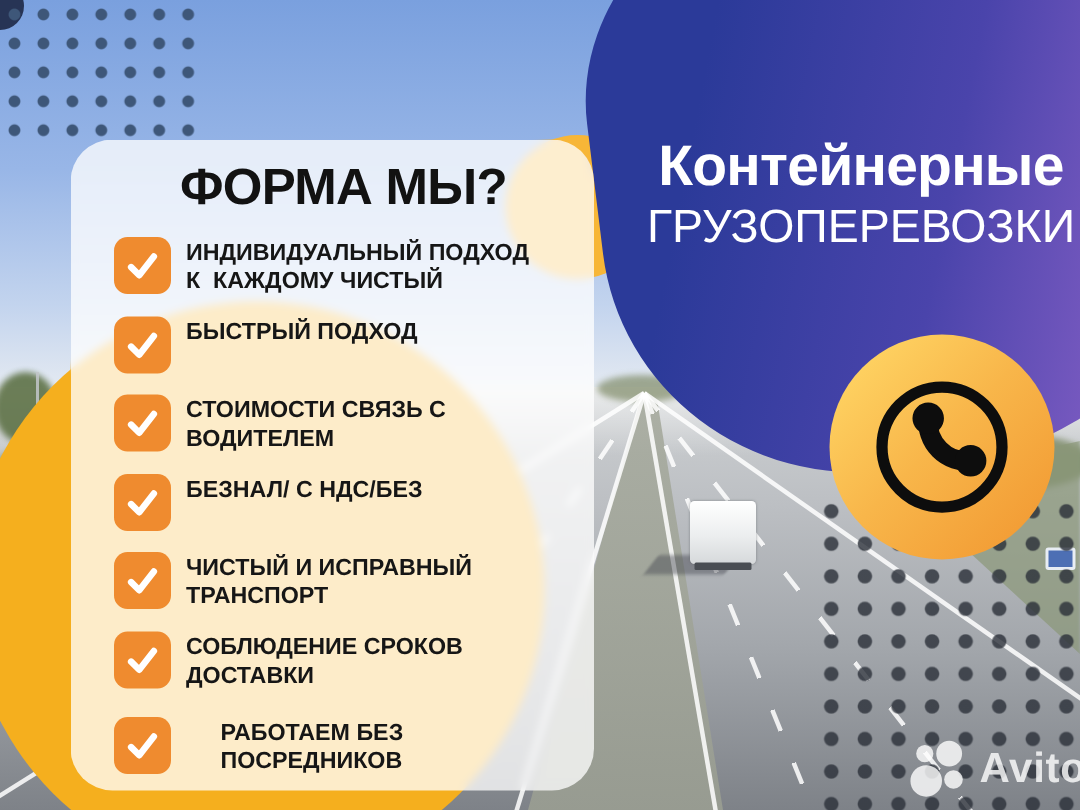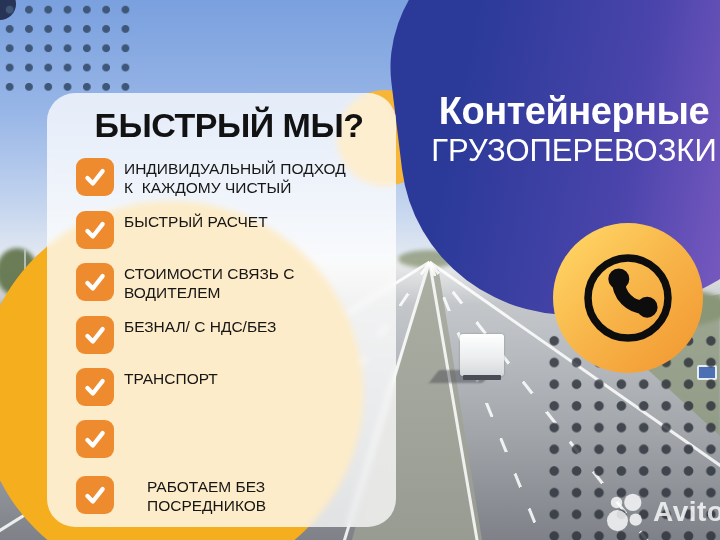--- a/index.html
+++ b/index.html
@@ -71,21 +71,21 @@
   .card{position:absolute;left:47px;top:93px;width:349px;height:434px;z-index:5;
     background:rgba(255,255,255,.76);border-radius:28px;
     -webkit-backdrop-filter:blur(3px);backdrop-filter:blur(3px);
     padding:8px 14px 0 29px;}
   .card-title{margin:0;text-align:center;color:#121212;font-size:34px;line-height:48px;
     font-weight:700;letter-spacing:-.5px;}
   .checklist{margin-top:9px;display:flex;flex-direction:column;gap:14px;}
   .chk-item{display:flex;align-items:flex-start;gap:10px;min-height:38px;}
   .chk-box{flex:0 0 38px;width:38px;height:38px;border-radius:9px;background:#ef8b2f;
     display:flex;align-items:center;justify-content:center;}
-  .chk-text{padding-top:1px;color:#161616;font-size:15.5px;line-height:19px;font-weight:400;}
+  .chk-text{padding-top:1px;color:#161616;font-size:15.5px;line-height:19px;font-weight:700;}
   .chk-text .ln{display:block;white-space:pre-wrap;}
 
   
   .phone{position:absolute;left:553px;top:223px;width:150px;height:150px;border-radius:50%;z-index:6;
     background:linear-gradient(135deg,#ffd564 8%,#f8b64a 48%,#f29a33 92%);
     display:flex;align-items:center;justify-content:center;cursor:pointer;}
 
   
   .watermark{position:absolute;left:606px;top:489px;z-index:7;display:flex;align-items:center;gap:3px;
     opacity:.8;}
@@ -144,21 +144,21 @@
   <div class="gold-big"></div>
   <div class="gold-small"></div>
 
   <div class="blob"></div>
   <div class="headline">
     <div class="l1">Контейнерные</div>
     <div class="l2">ГРУЗОПЕРЕВОЗКИ</div>
   </div>
 
   <div class="card">
-    <h1 class="card-title">БЫСТРЫЙ МЫ?</h1>
+    <h1 class="card-title">ФОРМА МЫ?</h1>
     <div class="checklist">
 
       <div class="chk-item">
         <div class="chk-box">
           <svg width="26" height="26" viewBox="0 0 24 24">
               <path d="M5 13l5 5L19 6.5" fill="none" stroke="#fff" stroke-width="4" stroke-linecap="round" stroke-linejoin="round"></path>
             </svg>
         </div>
         <div class="chk-text">
           <span class="ln">ИНДИВИДУАЛЬНЫЙ ПОДХОД</span>
@@ -166,21 +166,21 @@
         </div>
       </div>
 
       <div class="chk-item">
         <div class="chk-box">
           <svg width="26" height="26" viewBox="0 0 24 24">
               <path d="M5 13l5 5L19 6.5" fill="none" stroke="#fff" stroke-width="4" stroke-linecap="round" stroke-linejoin="round"></path>
             </svg>
         </div>
         <div class="chk-text">
-          <span class="ln">БЫСТРЫЙ РАСЧЕТ</span>
+          <span class="ln">БЫСТРЫЙ ПОДХОД</span>
         </div>
       </div>
 
       <div class="chk-item">
         <div class="chk-box">
           <svg width="26" height="26" viewBox="0 0 24 24">
               <path d="M5 13l5 5L19 6.5" fill="none" stroke="#fff" stroke-width="4" stroke-linecap="round" stroke-linejoin="round"></path>
             </svg>
         </div>
         <div class="chk-text">
@@ -200,29 +200,34 @@
         </div>
       </div>
 
       <div class="chk-item">
         <div class="chk-box">
           <svg width="26" height="26" viewBox="0 0 24 24">
               <path d="M5 13l5 5L19 6.5" fill="none" stroke="#fff" stroke-width="4" stroke-linecap="round" stroke-linejoin="round"></path>
             </svg>
         </div>
         <div class="chk-text">
+          <span class="ln">ЧИСТЫЙ И ИСПРАВНЫЙ</span>
           <span class="ln">ТРАНСПОРТ</span>
         </div>
       </div>
 
       <div class="chk-item">
         <div class="chk-box">
           <svg width="26" height="26" viewBox="0 0 24 24">
               <path d="M5 13l5 5L19 6.5" fill="none" stroke="#fff" stroke-width="4" stroke-linecap="round" stroke-linejoin="round"></path>
             </svg>
+        </div>
+        <div class="chk-text">
+          <span class="ln">СОБЛЮДЕНИЕ СРОКОВ</span>
+          <span class="ln">ДОСТАВКИ</span>
         </div>
       </div>
 
       <div class="chk-item" style="margin-top:4px;gap:33px;">
         <div class="chk-box">
           <svg width="26" height="26" viewBox="0 0 24 24">
               <path d="M5 13l5 5L19 6.5" fill="none" stroke="#fff" stroke-width="4" stroke-linecap="round" stroke-linejoin="round"></path>
             </svg>
         </div>
         <div class="chk-text">

